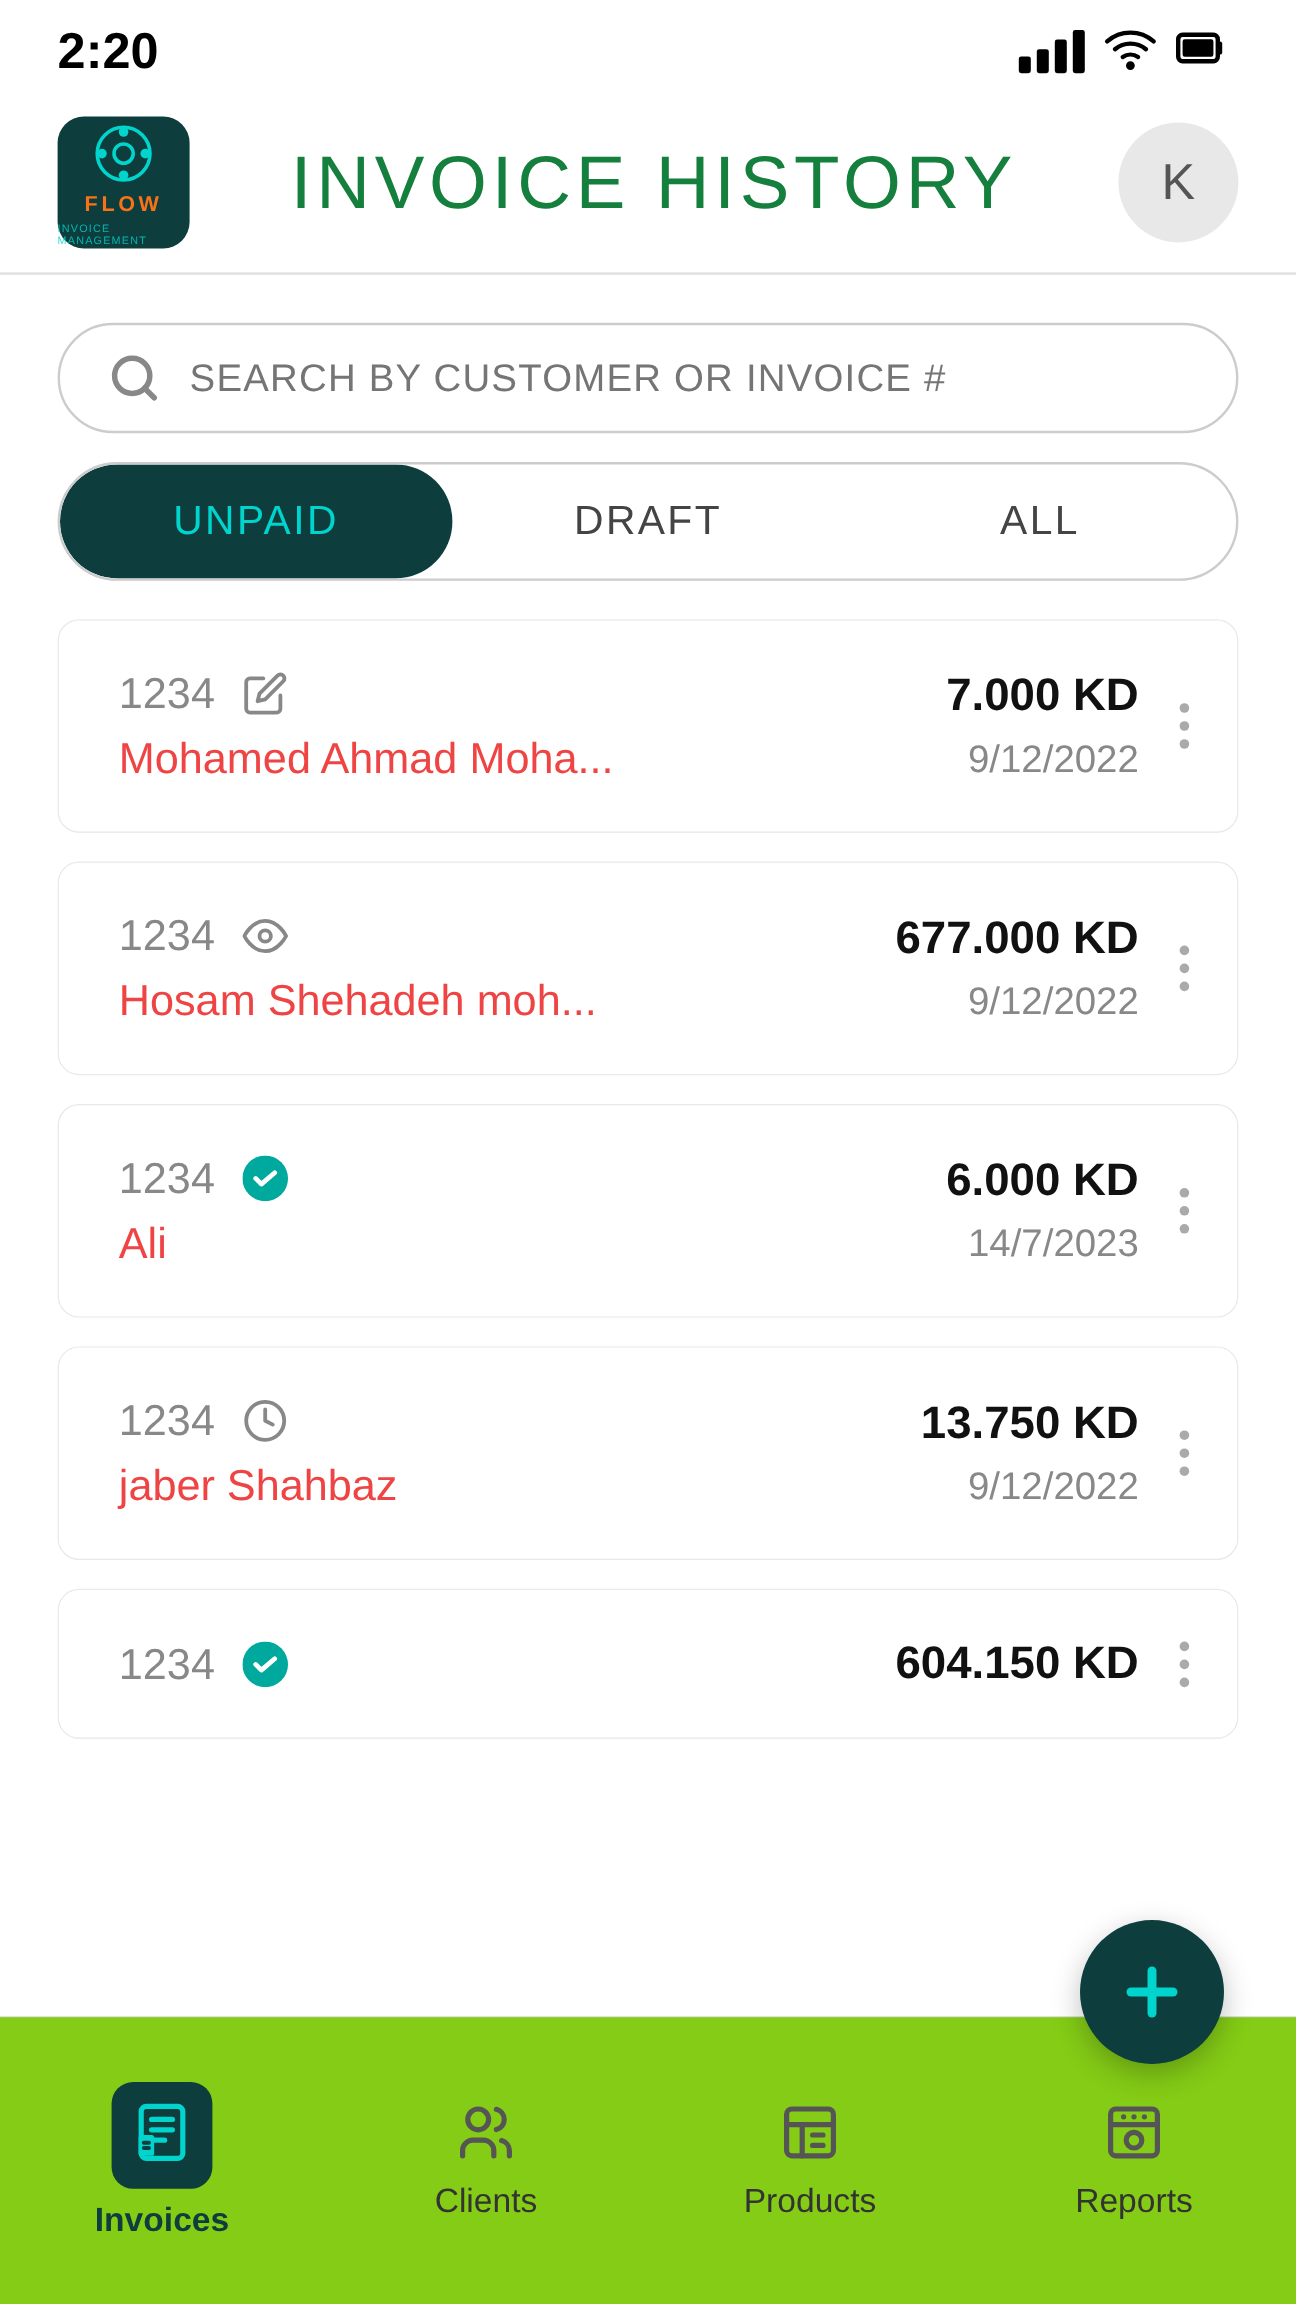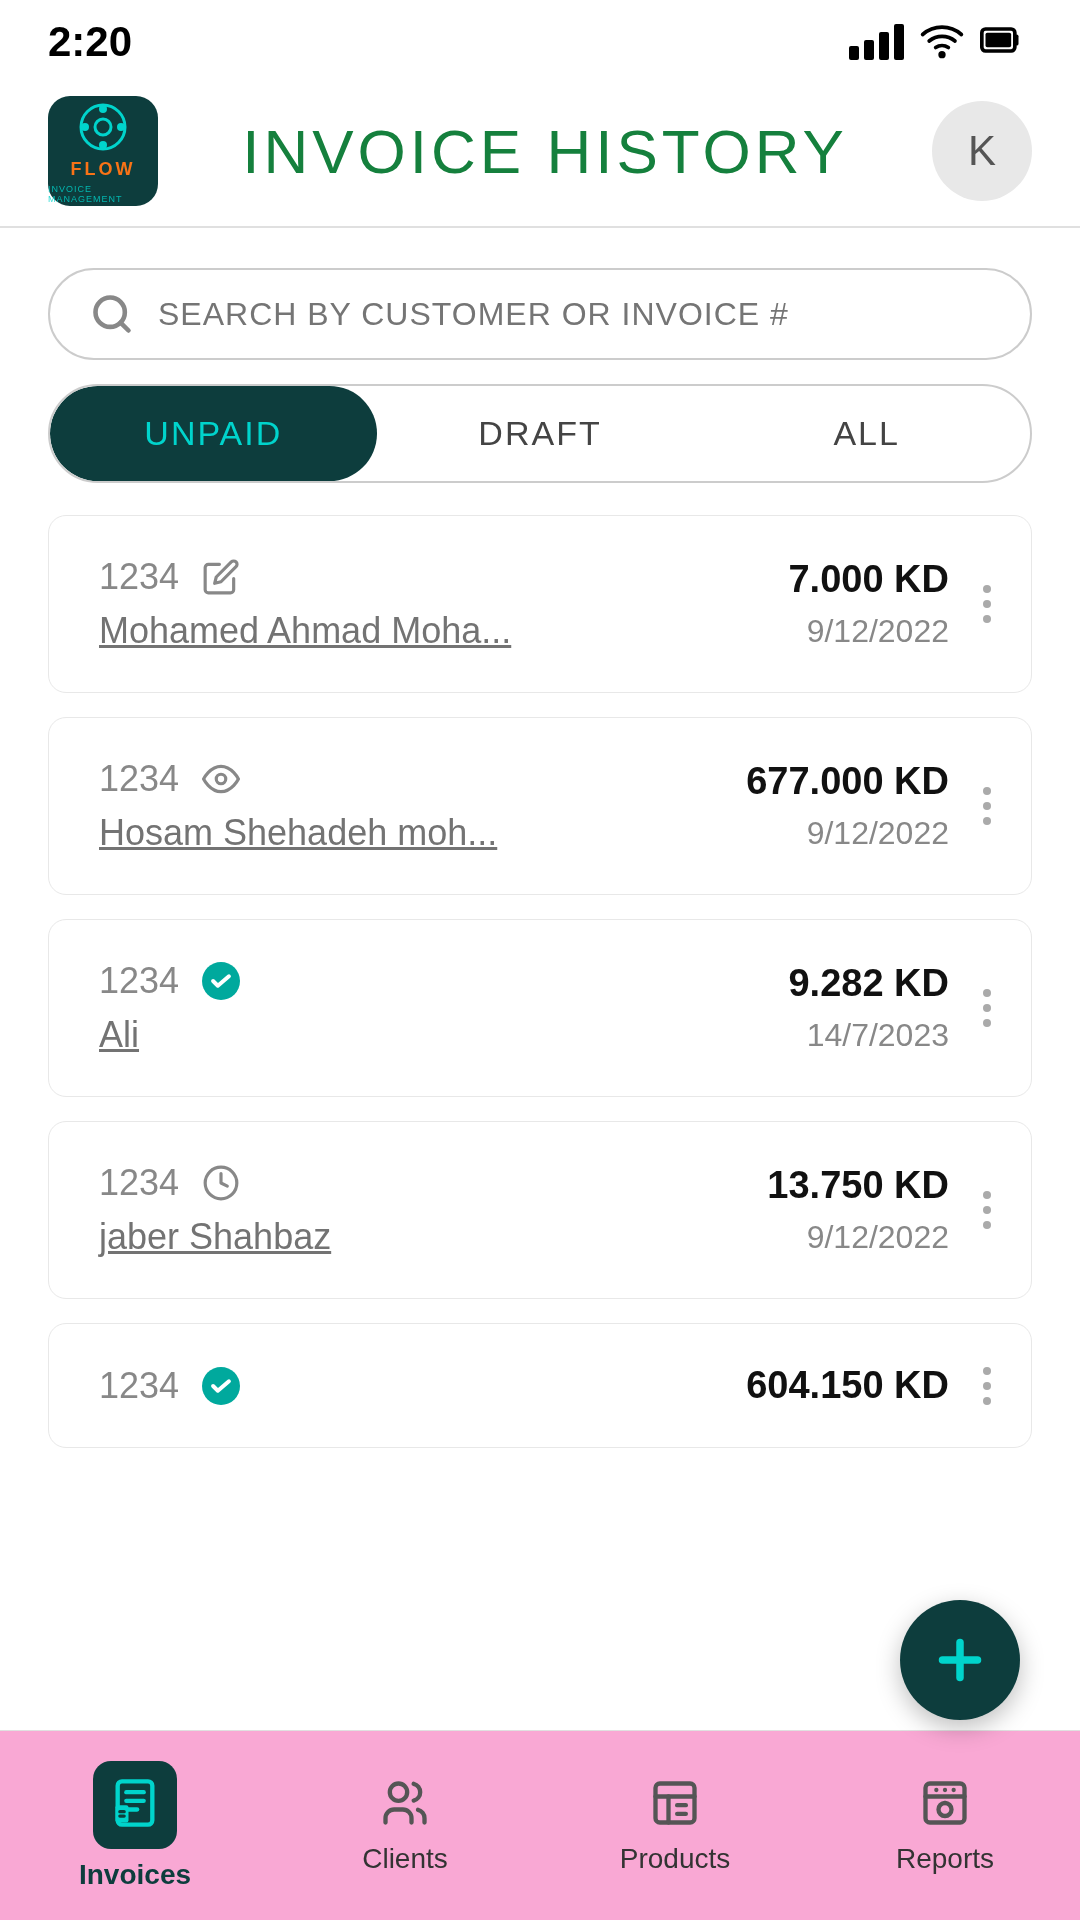--- a/index.html
+++ b/index.html
@@ -206,23 +206,22 @@
       display: flex;
       align-items: center;
       justify-content: center;
     }
     .invoice-icon svg {
       width: 38px;
       height: 38px;
     }
     .invoice-customer {
       font-size: 36px;
-      color: #737373;
+      color: #ef4444;
       font-weight: 400;
-      text-decoration: underline;
     }
 
     .invoice-right {
       display: flex;
       align-items: center;
       gap: 24px;
     }
     .invoice-meta {
       display: flex;
       flex-direction: column;
@@ -274,22 +273,22 @@
       height: 60px;
       color: #00d4cc;
     }
 
     
     .bottom-nav {
       position: absolute;
       bottom: 0;
       left: 0;
       right: 0;
-      height: 190px;
-      background: #f9a8d4;
+      height: 240px;
+      background: #84cc16;
       border-top: 1.5px solid #e0e0e0;
       display: flex;
       align-items: center;
     }
     .nav-item {
       flex: 1;
       display: flex;
       flex-direction: column;
       align-items: center;
       justify-content: center;
@@ -449,21 +448,21 @@
           <svg viewBox="0 0 24 24" fill="#00a99d" stroke="none">
             <circle cx="12" cy="12" r="12" fill="#00a99d"></circle>
             <polyline points="7,12 10,15 17,9" fill="none" stroke="#fff" stroke-width="2.5" stroke-linecap="round" stroke-linejoin="round"></polyline>
           </svg>
         </div>
       </div>
       <span class="invoice-customer">Ali</span>
     </div>
     <div class="invoice-right">
       <div class="invoice-meta">
-        <span class="invoice-amount">9.282 KD</span>
+        <span class="invoice-amount">6.000 KD</span>
         <span class="invoice-date">14/7/2023</span>
       </div>
       <div class="invoice-more">
         <span></span>
           <span></span>
           <span></span>
       </div>
     </div>
   </div>
 

